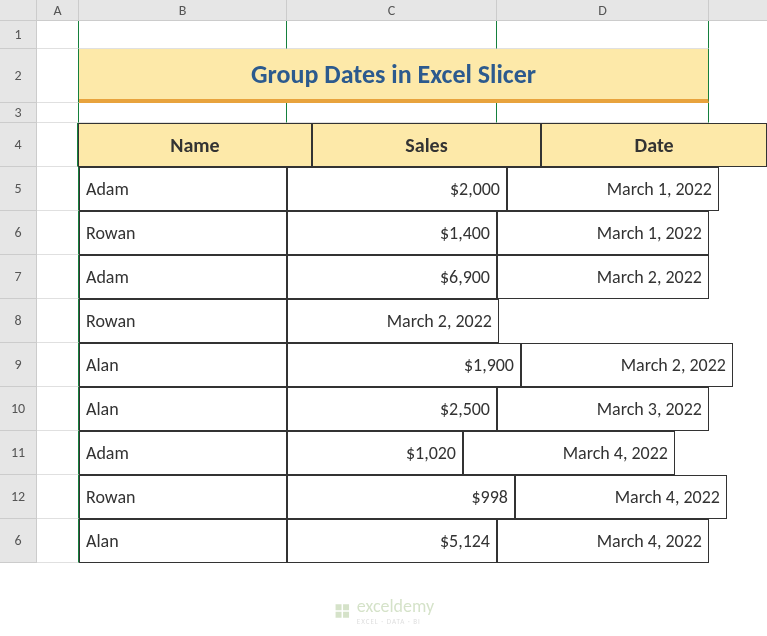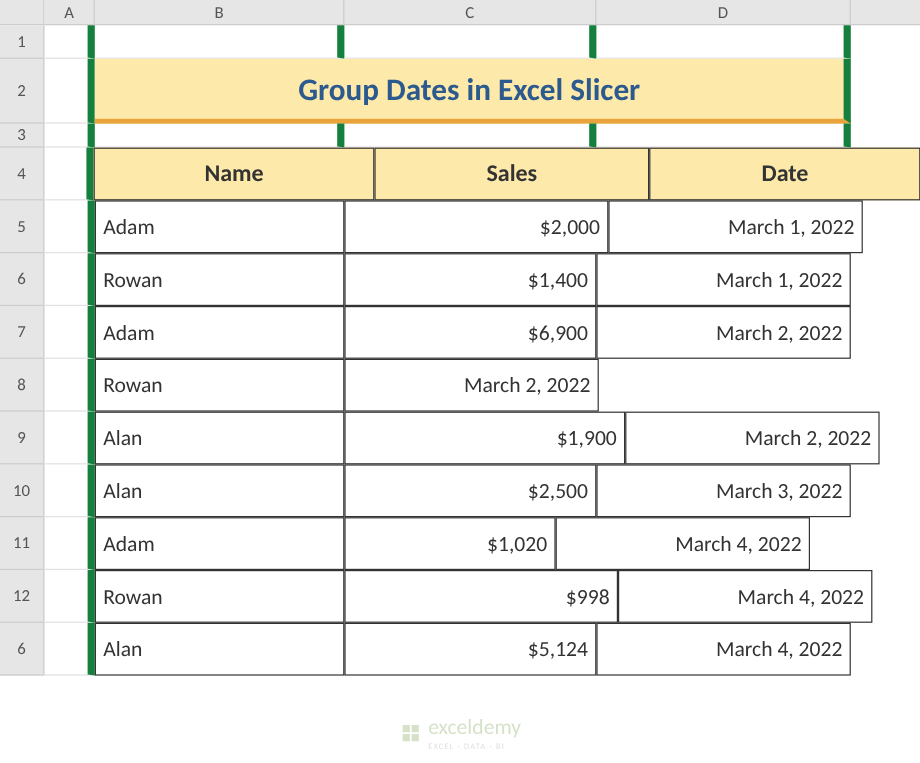--- a/index.html
+++ b/index.html
@@ -50,21 +50,21 @@
       color: #555;
       border-bottom: 1px solid #ccc;
     }
     .grid {
       position: absolute;
       top: 21px; left: 37px;
       right: 0;
     }
     .grid-row { display: flex; }
     .cell {
-      border-right: 6px solid #15803d;
+      border-right: 1px solid #15803d;
       border-bottom: 1px solid #e0e0e0;
       display: flex;
       align-items: center;
       padding: 0 6px;
       font-size: 18px;
       color: #333;
     }
     .title-merge {
       background: #fde9a9;
       color: #2c5a8e;

